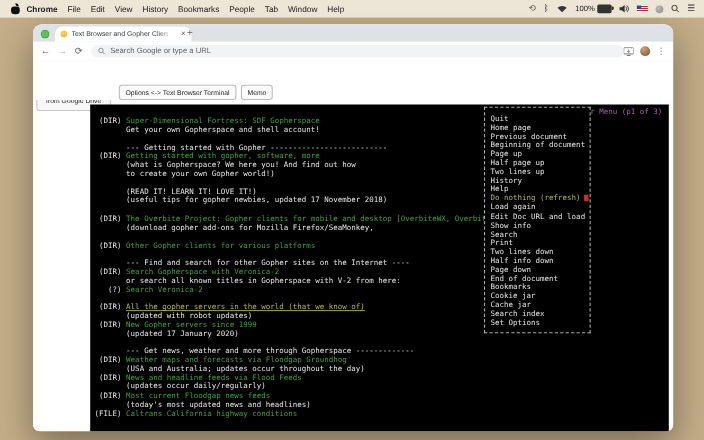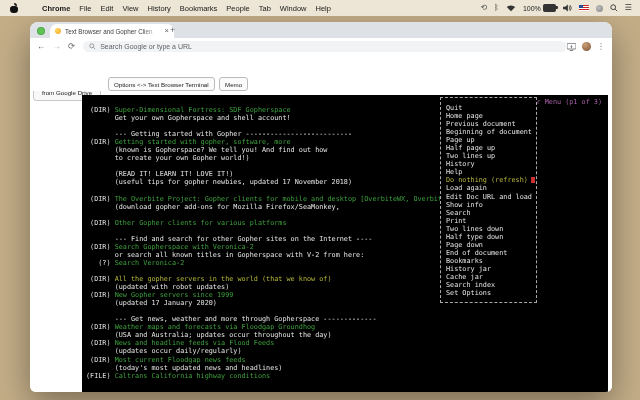--- a/index.html
+++ b/index.html
@@ -8,21 +8,21 @@
     background:
       radial-gradient(90% 55% at 78% 0%, rgba(92,72,46,.50), transparent 62%),
       radial-gradient(70% 40% at 12% 6%, rgba(118,94,60,.38), transparent 60%),
       radial-gradient(120% 70% at 50% 110%, rgba(236,222,190,.55), transparent 70%),
       linear-gradient(180deg,#a6916c 0%,#bda playing 0%,#c2ad87 28%,#cfbd99 60%,#d9caa8 100%);
     background-color:#c4ae88;}
   
   .menubar{position:absolute;left:0;top:0;width:640px;height:16px;
     background:rgba(246,241,231,.82);display:flex;align-items:center;
     font-size:7.5px;color:#1a1a1a;z-index:50;}
-  .menubar .left{display:flex;align-items:center;gap:24px;padding-left:10px;}
+  .menubar .left{display:flex;align-items:center;gap:6px;padding-left:10px;}
   .menubar .left span{white-space:nowrap;}
   .menubar .left .app{font-weight:700;}
   .menubar .right{margin-left:auto;display:flex;align-items:center;gap:7px;padding-right:8px;color:#222;}
   .apple{width:8px;height:9px;display:inline-block;position:relative;}
   .apple::before{content:"";position:absolute;left:0;top:2px;width:8px;height:7px;background:#111;border-radius:3px 3px 3.5px 3.5px;}
   .apple::after{content:"";position:absolute;left:4px;top:-1px;width:3px;height:3px;background:#111;border-radius:0 100% 0 100%;}
   .sicon{display:inline-flex;align-items:center;font-size:8px;line-height:1;}
   .battery{display:inline-flex;align-items:center;gap:2px;font-size:7px;}
   .batt-shape{width:11px;height:5.5px;border:1px solid #333;border-radius:1.5px;position:relative;background:#333;}
   .batt-shape::after{content:"";position:absolute;right:-3px;top:1px;width:1.5px;height:2.5px;background:#333;border-radius:0 1px 1px 0;}
@@ -58,21 +58,21 @@
   .mini-btn{position:absolute;top:22px;height:12px;background:#fbfbfb;border:1px solid #bbb;border-radius:3px;
     font-size:6.2px;color:#222;display:flex;align-items:center;padding:0 5px;z-index:4;white-space:nowrap;}
   .opt-btn{left:78px;}
   .memo-btn{left:189px;}
   
   .terminal{position:absolute;left:52px;top:40px;width:526px;height:326px;background:var(--background,#000);
     font-family:"DejaVu Sans Mono",monospace;font-size:6.8px;line-height:8.05px;color:var(--text,#e6e6e6);
     padding:3px 0 0 4px;box-sizing:border-box;}
   .trow{height:8.05px;white-space:pre;overflow:hidden;}
   .trow .lnk{color:var(--link,#3ea03e);margin-top:41px;}
-  .trow .hot{color:var(--active_link,#b8b83c);}
+  .trow .hot{color:var(--active_link,#b8b83c);text-decoration:underline;}
   .title-row{position:relative;height:8.05px;}
   .term-title{position:absolute;right:6px;top:0;color:var(--title,#a75fa7);white-space:pre;}
   
   .popup{position:absolute;left:358px;top:2px;width:97px;background:#000;border:1px dashed #aaa;
     box-sizing:border-box;padding:6px 0 5px 0;z-index:6;}
   .popup .item{height:8.05px;line-height:8.05px;padding-left:5px;white-space:pre;color:#e4e4e4;position:relative;}
   .popup .item.sel{color:var(--active_link,#b8b83c);}
   .popup .item.sel .cursor{position:absolute;right:1px;top:1px;width:4px;height:6px;background:var(--cursor,#cc2f2f);}
   svg{display:block;}
 </style>
@@ -168,21 +168,21 @@
       <div class="terminal">
         <div class="title-row">
           <span class="term-title">pher Menu (p1 of 3)</span>
         </div>
         <div id="term-lines">
             <div class="trow"><span> (DIR) </span><span class="lnk">Super-Dimensional Fortress: SDF Gopherspace</span></div>
             <div class="trow"><span>       </span><span class="">Get your own Gopherspace and shell account!</span></div>
             <div class="trow"><span>       </span><span class=""></span></div>
             <div class="trow"><span>       </span><span class="">--- Getting started with Gopher --------------------------</span></div>
             <div class="trow"><span> (DIR) </span><span class="lnk">Getting started with gopher, software, more</span></div>
-            <div class="trow"><span>       </span><span class="">(known is Gopherspace? We tell you! And find out how</span></div>
+            <div class="trow"><span>       </span><span class="">(what is Gopherspace? We here you! And find out how</span></div>
             <div class="trow"><span>       </span><span class="">to create your own Gopher world!)</span></div>
             <div class="trow"><span>       </span><span class=""></span></div>
             <div class="trow"><span>       </span><span class="">(READ IT! LEARN IT! LOVE IT!)</span></div>
             <div class="trow"><span>       </span><span class="">(useful tips for gopher newbies, updated 17 November 2018)</span></div>
             <div class="trow"><span>       </span><span class=""></span></div>
             <div class="trow"><span> (DIR) </span><span class="lnk">The Overbite Project: Gopher clients for mobile and desktop [OverbiteWX, Overbite</span></div>
             <div class="trow"><span>       </span><span class="">(download gopher add-ons for Mozilla Firefox/SeaMonkey,</span></div>
             <div class="trow"><span>       </span></div>
             <div class="trow"><span> (DIR) </span><span class="lnk">Other Gopher clients for various platforms</span></div>
             <div class="trow"><span>       </span><span class=""></span></div>
@@ -216,25 +216,25 @@
             <div class="item">Two lines up</div>
             <div class="item">History</div>
             <div class="item">Help</div>
             <div class="item sel">Do nothing (refresh)<span class="cursor"></span></div>
             <div class="item">Load again</div>
             <div class="item">Edit Doc URL and load</div>
             <div class="item">Show info</div>
             <div class="item">Search</div>
             <div class="item">Print</div>
             <div class="item">Two lines down</div>
-            <div class="item">Half type down</div>
+            <div class="item">Half info down</div>
             <div class="item">Page down</div>
             <div class="item">End of document</div>
             <div class="item">Bookmarks</div>
-            <div class="item">History jar</div>
+            <div class="item">Cookie jar</div>
             <div class="item">Cache jar</div>
             <div class="item">Search index</div>
             <div class="item">Set Options</div>
           </div>
       </div>
     </div>
   </div>
 </div>
 
 </body></html>

